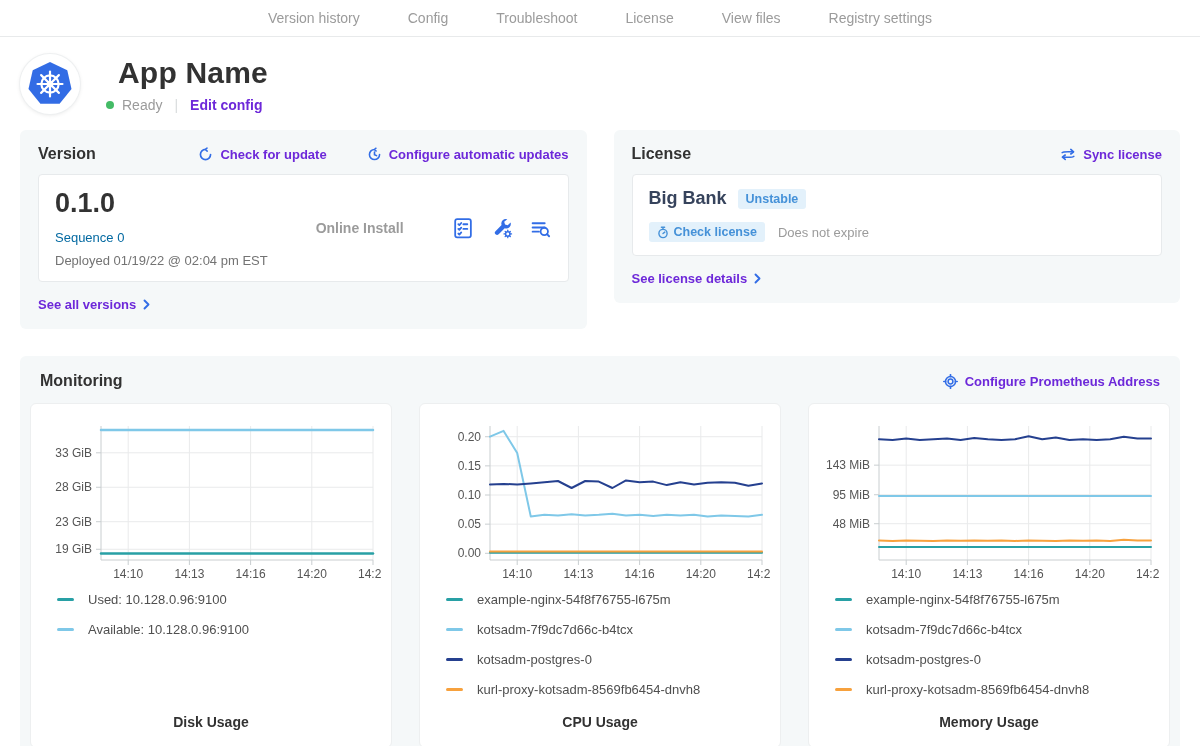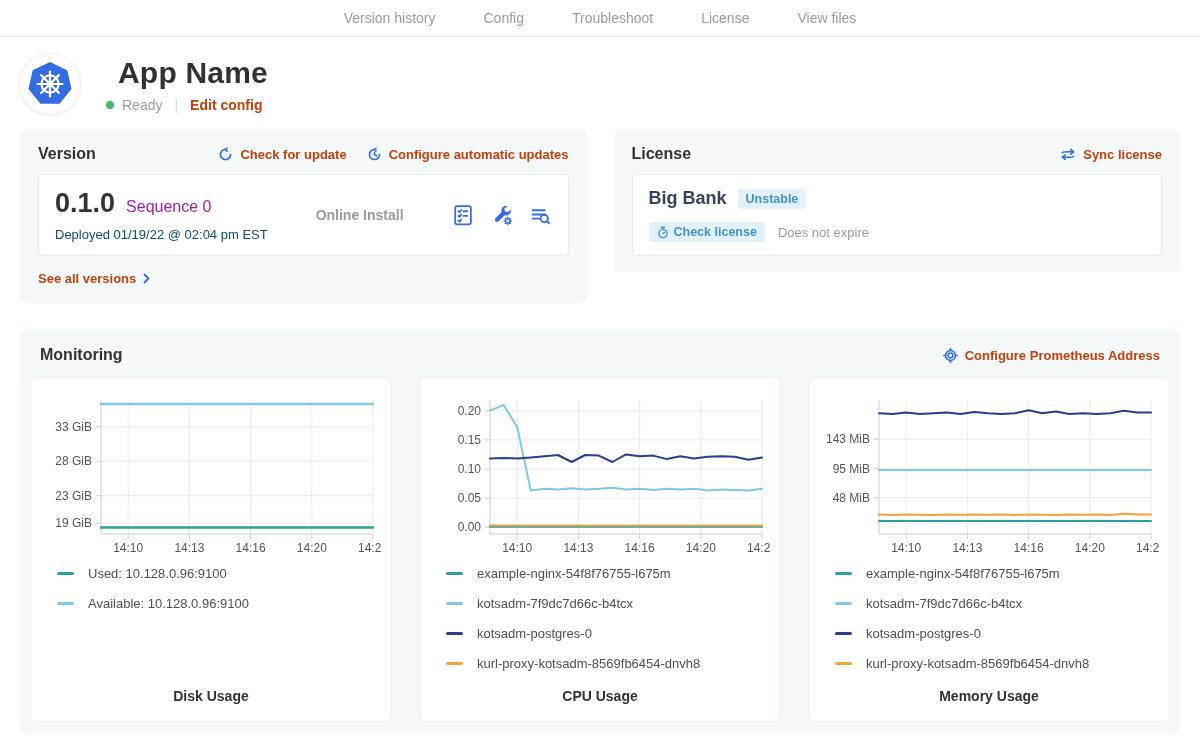--- a/index.html
+++ b/index.html
@@ -28,44 +28,44 @@
     width:60px; height:60px; border-radius:50%; background:#fff;
     box-shadow:0 0 0 1px #eef0f1, 0 1px 4px rgba(0,0,0,0.10);
     display:flex; align-items:center; justify-content:center;
   }
   .app-title { font-size:30px; font-weight:800; letter-spacing:0.2px;margin-left:12px; }
   .app-sub { display:flex; align-items:center; gap:12px; margin-top:7px; }
   .status-dot { width:8px; height:8px; border-radius:50%; background:#44bb66; }
   .status-text { color:#9b9b9b; font-size:14px; margin-left:-4px; }
   .sub-divider { color:#d9dcdd; font-size:14px; }
   .link {
-    color:#c2410c; font-weight:700; font-size:13px; cursor:pointer;
+    color:#6d28d9; font-weight:700; font-size:13px; cursor:pointer;
     display:inline-flex; align-items:center; gap:7px; white-space:nowrap;text-align:center;
   }
   .link svg { flex:0 0 auto; }
 
   
   .panels { display:flex; gap:27px; align-items:flex-start; margin-top:16px; }
   .panel { background:#f5f8f9; border-radius:6px; padding:15px 18px 16px; flex:1; }
   .panel-head { display:flex; justify-content:space-between; align-items:center; }
   .panel-title { font-size:16px; font-weight:700; }
-  .head-links { display:flex; gap:20px; }
+  .head-links { display:flex; gap:40px; }
   .inner-card {
     background:#fff; border:1px solid #e7eaec; border-radius:4px;
     margin-top:11px; padding:13px 16px;
   }
   .version-row { display:flex; align-items:center; justify-content:space-between; }
-  .v-number-row { display:flex; align-items:baseline; gap:11px; }
+  .v-number-row { display:flex; align-items:baseline; gap:11px;flex-direction:column; }
   .v-number { font-size:27px; font-weight:800; }
-  .v-seq { font-size:16px; color:#a21caf; }
+  .v-seq { font-size:13px; color:#0369a1; }
   .badge-green {
     display:inline-block; background:#4cc491; color:#fff; font-size:13px;
     font-weight:700; padding:3px 9px; border-radius:3px; margin-top:7px;
   }
-  .v-deployed { font-size:13px; color:#0c4a6e; margin-top:8px; }
+  .v-deployed { font-size:13px; color:#737373; margin-top:8px; }
   .v-mid { color:#9b9b9b; font-weight:700; font-size:14px; }
   .v-icons { display:flex; gap:17px; align-items:center; }
   .v-icons span { cursor:pointer; display:inline-flex; }
   .see-link { margin-top:13px; }
 
   .license-name-row { display:flex; align-items:center; gap:11px; }
   .license-name { font-size:18px; font-weight:700; color:#36435c; }
   .badge-blue {
     background:#e3f1fb; color:#4591d8; font-size:12.5px; font-weight:600;
     padding:3px 8px; border-radius:3px; display:inline-flex; align-items:center; gap:5px;
@@ -89,20 +89,21 @@
 </style>
 </head>
 <body>
 
 <div class="nav" id="nav-tabs">
     <div class="tab">Version history</div>
     <div class="tab">Config</div>
     <div class="tab">Troubleshoot</div>
     <div class="tab">License</div>
     <div class="tab">View files</div>
+    <div class="tab">Registry settings</div>
   </div>
 
 <div class="content">
 
   <div class="app-header">
     <div class="app-icon">
       <svg width="48" height="48" viewBox="0 0 100 100">
         <polygon points="50,4 86,21.3 94.8,60.2 70,91.4 30,91.4 5.2,60.2 14,21.3" fill="#326ce5"></polygon>
         <circle cx="50" cy="50" r="18" fill="none" stroke="#fff" stroke-width="4.5"></circle>
         <g stroke="#fff" stroke-width="4.5" stroke-linecap="round">
@@ -239,20 +240,28 @@
               <line x1="6" y1="3.4" x2="6" y2="1.9"></line>
               <line x1="4.4" y1="1.3" x2="7.6" y2="1.3"></line>
               <line x1="6" y1="7.5" x2="7.8" y2="6.1"></line>
             </svg>
             <span>Check license</span>
           </span>
           <span class="expiry">Does not expire</span>
         </div>
       </div>
 
+      <div class="see-link">
+        <span class="link">
+          <span>See license details</span>
+          <svg width="7" height="11" viewBox="0 0 7 11" fill="none" stroke="#326de6" stroke-width="1.9" stroke-linecap="round" stroke-linejoin="round">
+            <polyline points="1.5,1.5 5.5,5.5 1.5,9.5"></polyline>
+          </svg>
+        </span>
+      </div>
     </div>
   </div>
 
   <div class="monitoring">
     <div class="monitoring-head">
       <div class="panel-title">Monitoring</div>
       <span class="link">
         <svg width="15" height="15" viewBox="0 0 15 15" fill="none" stroke="#326de6" stroke-width="1.5" stroke-linecap="round">
           <circle cx="7.5" cy="7.5" r="2.4"></circle>
           <circle cx="7.5" cy="7.5" r="5"></circle>

